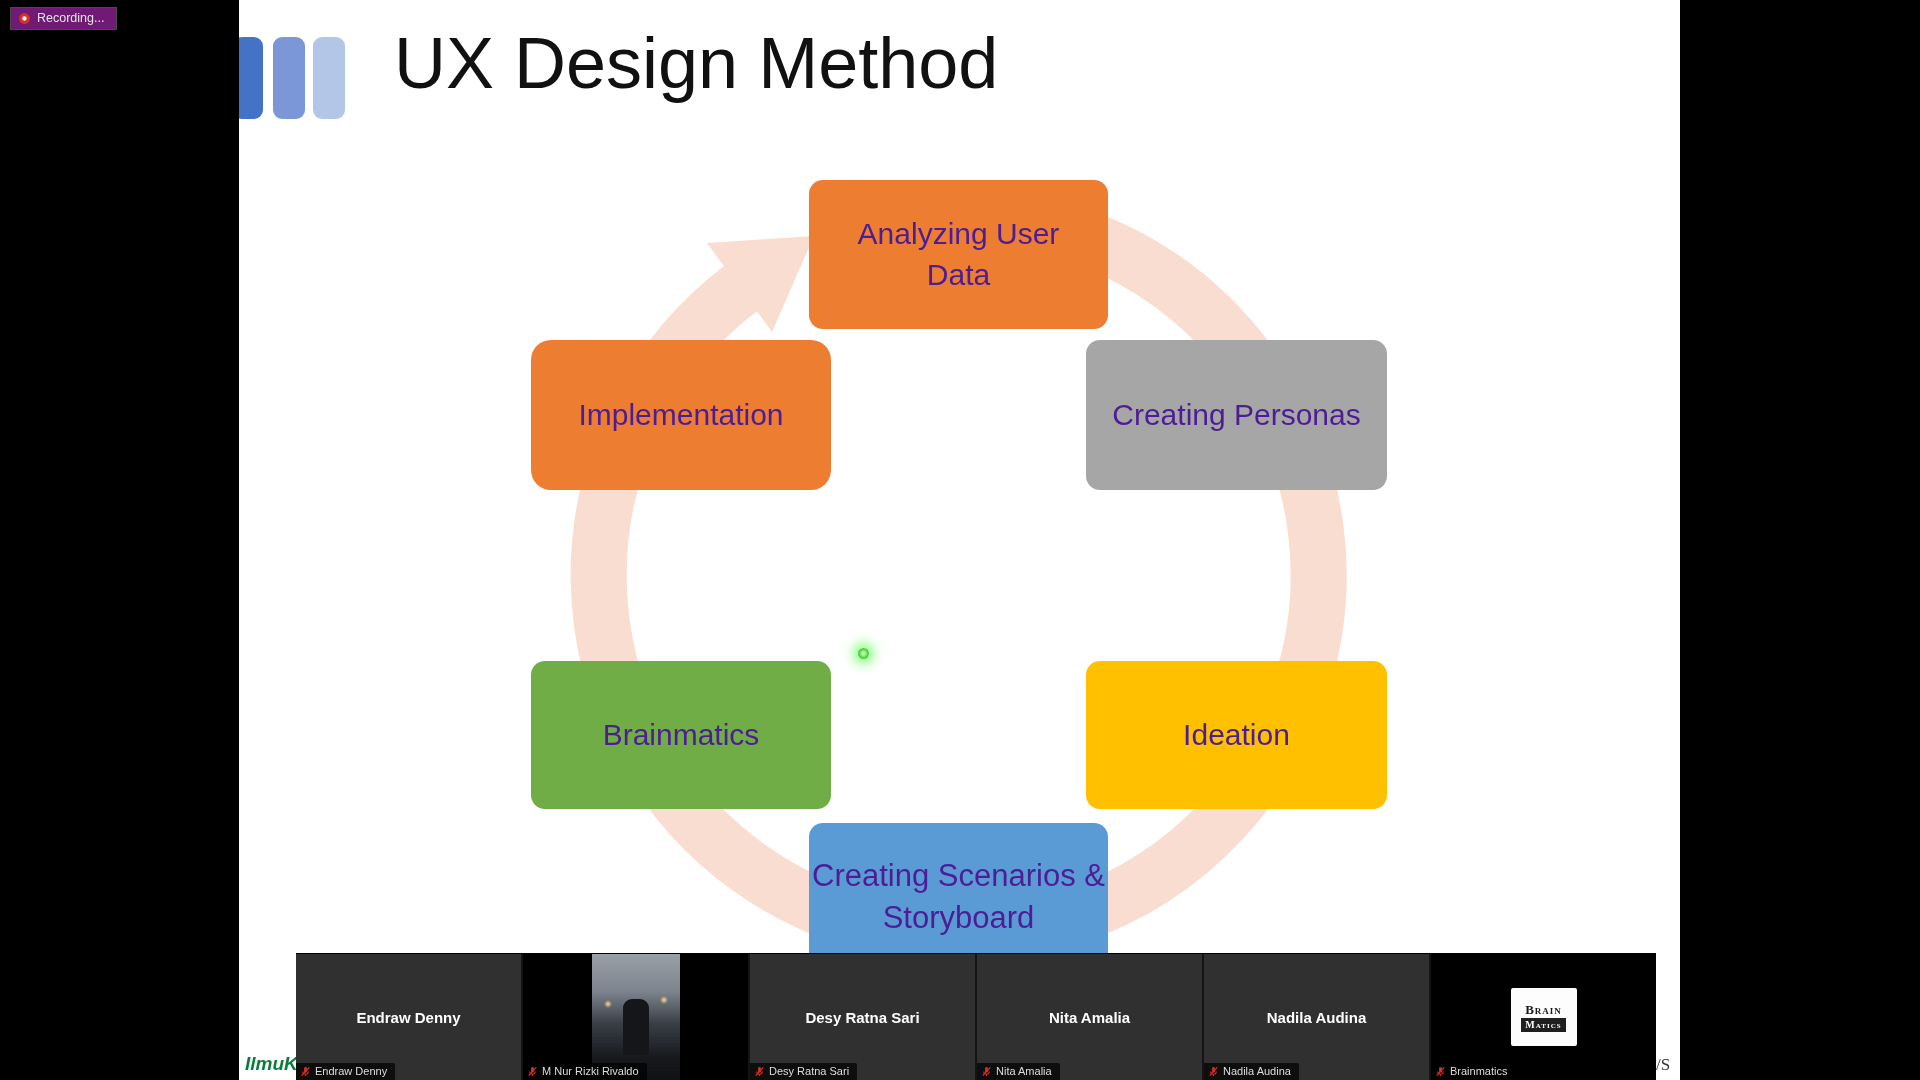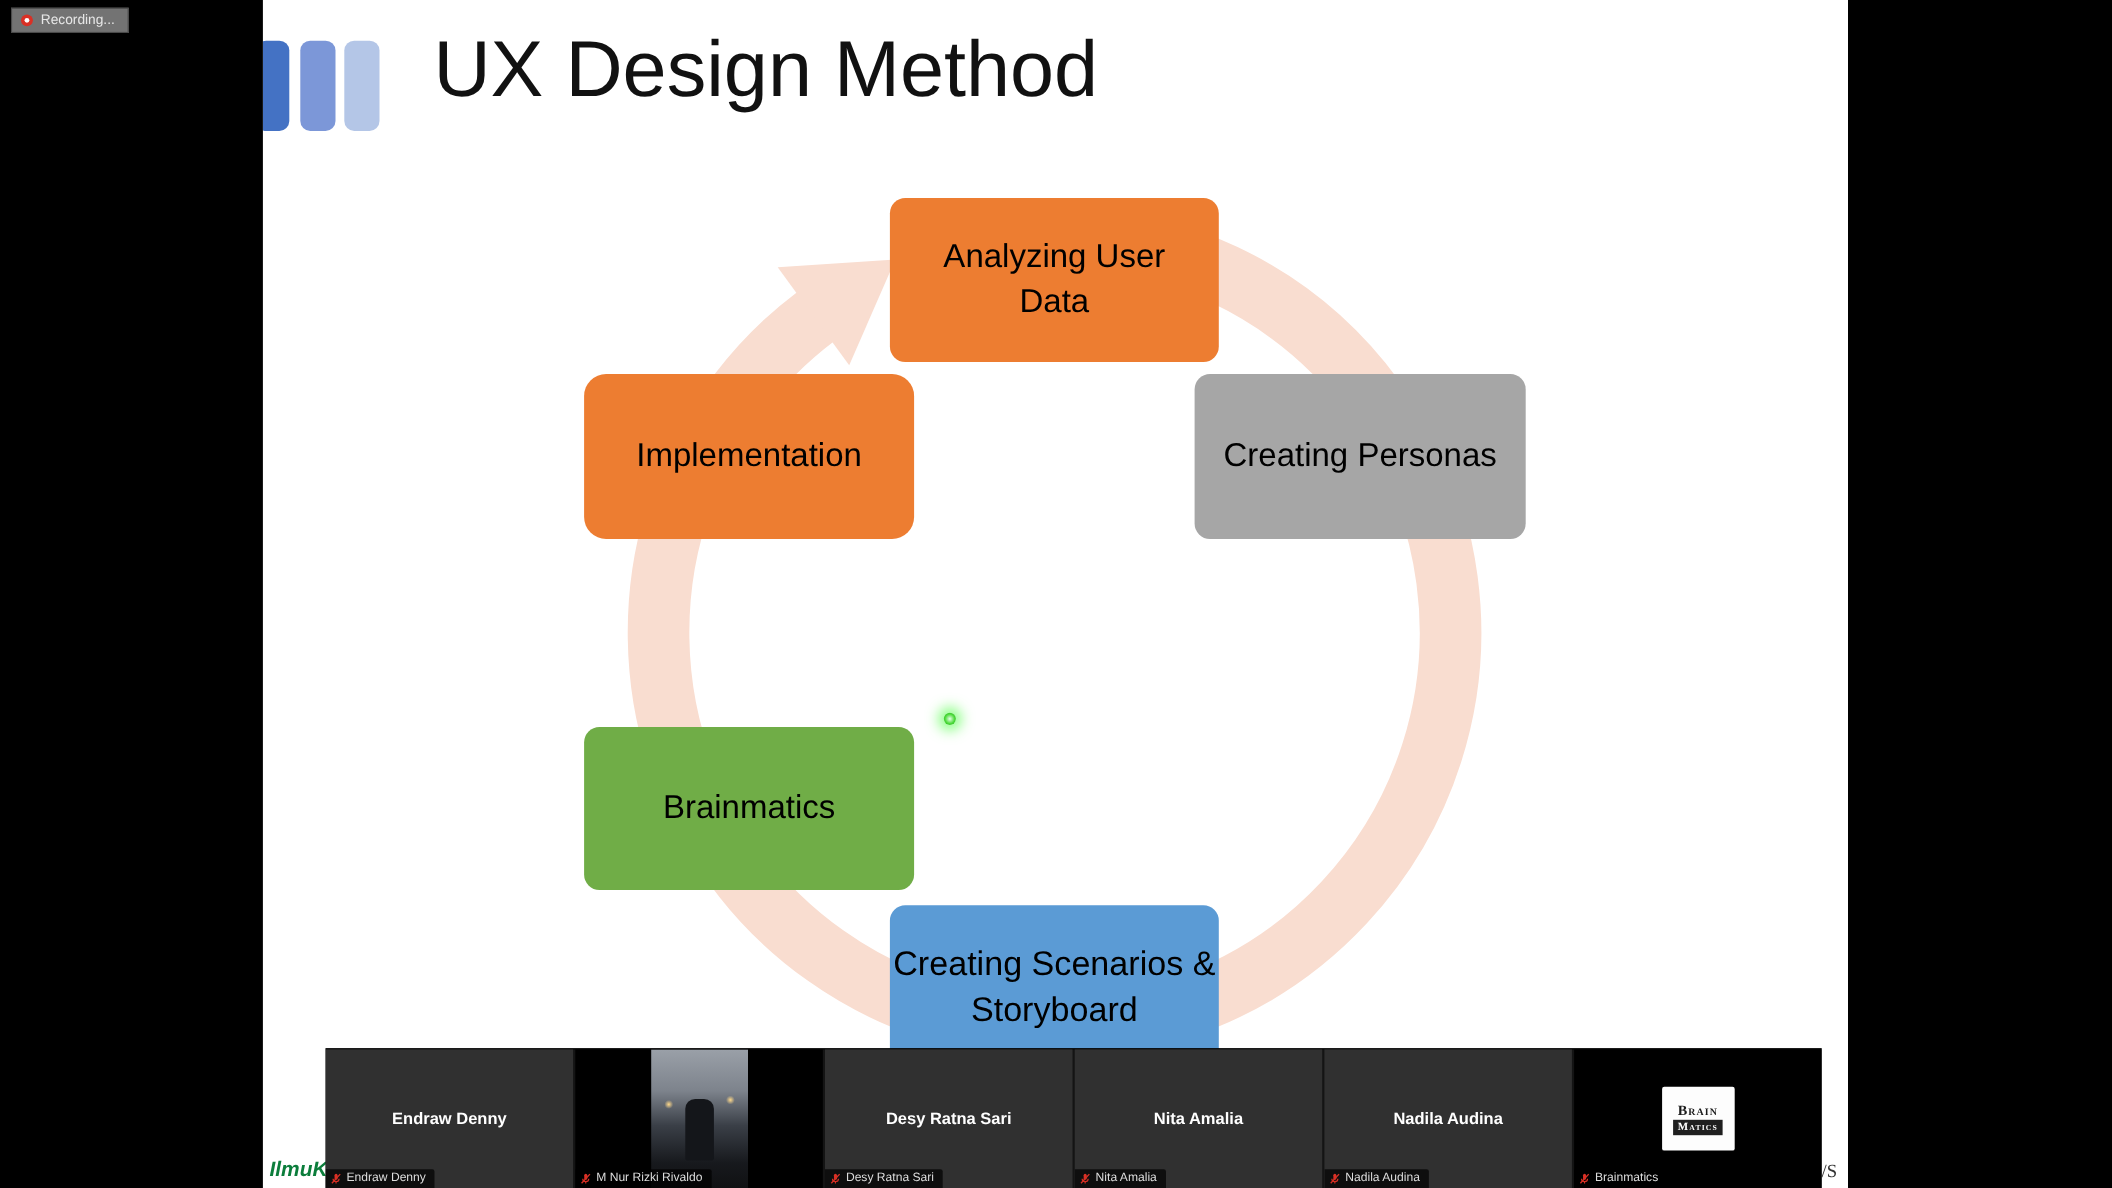--- a/index.html
+++ b/index.html
@@ -2,21 +2,21 @@
 <html><head>
 <meta charset="utf-8">
 <style>
   * { margin:0; padding:0; box-sizing:border-box; }
   html,body { width:1920px; height:1080px; background:#000; overflow:hidden;
               font-family:"Liberation Sans", sans-serif; }
   #stage { position:relative; width:1920px; height:1080px; background:#000; }
 
   
   #recording-pill { position:absolute; left:10px; top:7px; z-index:40;
-    background:#737373; border:1px solid #4a4a4a; border-radius:0;
+    background:#701a75; border:1px solid #4a4a4a; border-radius:0;
     display:flex; align-items:center; gap:6px; padding:3px 12px 4px 7px;
     color:#e6e6e6; font-size:12.5px; cursor:default; }
   #recording-pill svg { display:block; }
 
   
   #slide { position:absolute; left:239px; top:0; width:1441px; height:1080px;
            background:#ffffff; overflow:hidden; }
 
   .accent-bar { position:absolute; top:37px; height:82px; border-radius:9px; }
   #accent-bar-1 { left:-6px; width:30px; }
@@ -25,21 +25,21 @@
 
   #slide-title { position:absolute; left:119px; top:22px; font-size:72px;
     font-weight:400; color:#111; letter-spacing:0px; white-space:nowrap;
     font-family:"Liberation Sans", sans-serif;margin-left:36px; }
 
   #cycle-svg { position:absolute; left:0; top:0; width:1441px; height:1080px;
                pointer-events:none; }
 
   .cycle-box { position:absolute; border-radius:14px; display:flex;
     align-items:center; justify-content:center; text-align:center;
-    color:#000000; font-size:30px; line-height:1.35; padding:0 12px; }
+    color:#4c1d95; font-size:30px; line-height:1.35; padding:0 12px; }
   #box-top    { left:570px; top:180px; width:299px; height:149px; padding:0 38px; }
   #box-rtop   { left:847px; top:340px; width:301px; height:150px; }
   #box-rbot   { left:847px; top:661px; width:301px; height:148px; }
   #box-bottom { left:570px; top:823px; width:299px; height:148px; padding:0 3px; font-size:31px; }
   #box-lbot   { left:292px; top:661px; width:300px; height:148px; }
   #box-ltop   { left:292px; top:340px; width:300px; height:150px; }
 
   #laser-dot { position:absolute; left:619px; top:648px; width:11px; height:11px;
     border-radius:50%; background:radial-gradient(circle,#eaffea 0%, #4cdb3a 55%, #18a810 100%);
     box-shadow:0 0 12px 5px rgba(70,255,60,0.65); }
@@ -102,20 +102,21 @@
 
     <div id="slide-title">UX Design Method</div>
 
     <svg id="cycle-svg" viewBox="0 0 1441 1080">
       <path d="M 720 215 A 360 360 0 1 1 503 287.5" fill="none" stroke="#F9DDD0" stroke-width="56"></path>
       <polygon points="575,236 468,243 533,332" fill="#F9DDD0"></polygon>
     </svg>
 
     <div class="cycle-box" id="box-top" style="background: rgb(237, 125, 49);">Analyzing User Data</div>
     <div class="cycle-box" id="box-rtop" style="background: rgb(166, 166, 166);">Creating Personas</div>
+    <div class="cycle-box" id="box-rbot" style="background: rgb(255, 192, 0);">Ideation</div>
     <div class="cycle-box" id="box-bottom" style="background: rgb(91, 155, 213);">Creating Scenarios &amp; Storyboard</div>
     <div class="cycle-box" id="box-lbot" style="background: rgb(112, 173, 71);">Brainmatics</div>
     <div class="cycle-box" id="box-ltop" style="background: rgb(237, 125, 49); border-radius: 20px;">Implementation</div>
 
     <div id="laser-dot"></div>
   </div>
 
   <div id="watermark-left">IlmuKo</div>
   <div id="watermark-right">/S</div>
 

